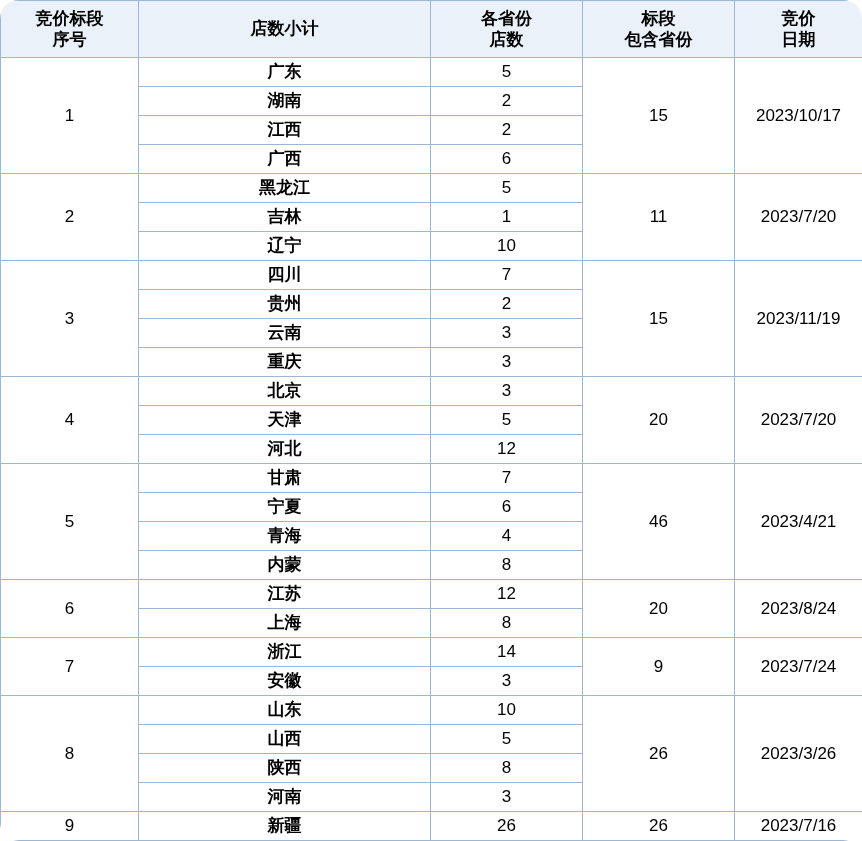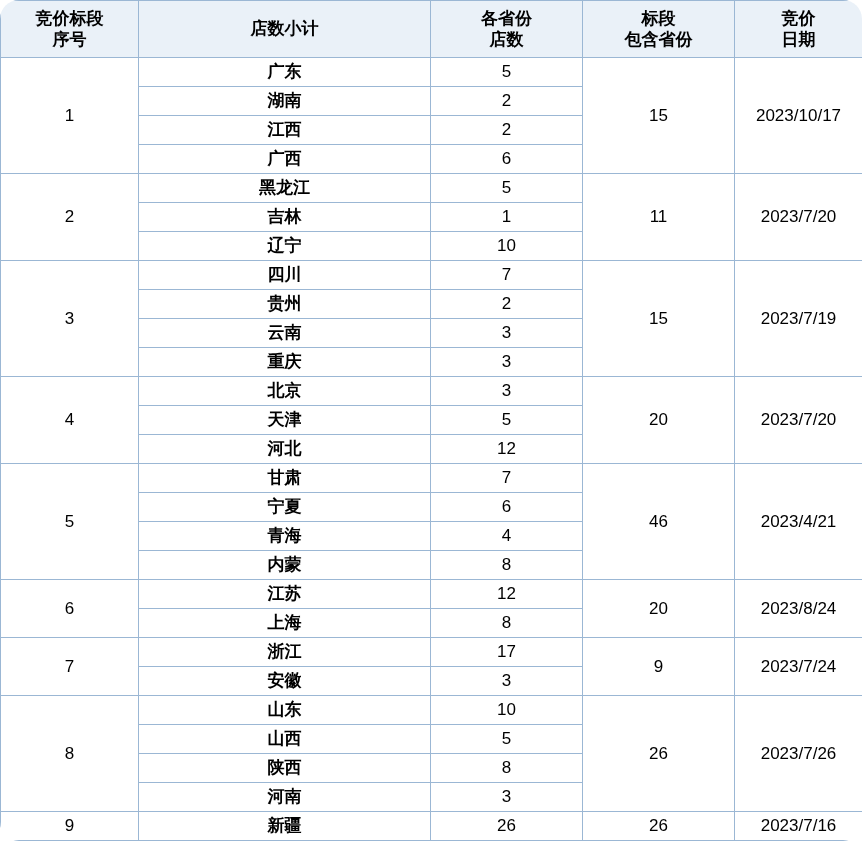--- a/index.html
+++ b/index.html
@@ -132,21 +132,21 @@
         </tr>
         <tr>
           <td class="cell-prov">辽宁</td>
           <td class="cell-count">10</td>
         </tr>
         <tr>
           <td class="cell-seq" rowspan="4">3</td>
           <td class="cell-prov">四川</td>
           <td class="cell-count">7</td>
           <td class="cell-sub" rowspan="4">15</td>
-          <td class="cell-date" rowspan="4">2023/7/19</td>
+          <td class="cell-date" rowspan="4">2023/11/19</td>
         </tr>
         <tr>
           <td class="cell-prov">贵州</td>
           <td class="cell-count">2</td>
         </tr>
         <tr>
           <td class="cell-prov">云南</td>
           <td class="cell-count">3</td>
         </tr>
         <tr>
@@ -194,34 +194,34 @@
           <td class="cell-sub" rowspan="2">20</td>
           <td class="cell-date" rowspan="2">2023/8/24</td>
         </tr>
         <tr>
           <td class="cell-prov">上海</td>
           <td class="cell-count">8</td>
         </tr>
         <tr>
           <td class="cell-seq" rowspan="2">7</td>
           <td class="cell-prov">浙江</td>
-          <td class="cell-count">17</td>
+          <td class="cell-count">14</td>
           <td class="cell-sub" rowspan="2">9</td>
           <td class="cell-date" rowspan="2">2023/7/24</td>
         </tr>
         <tr>
           <td class="cell-prov">安徽</td>
           <td class="cell-count">3</td>
         </tr>
         <tr>
           <td class="cell-seq" rowspan="4">8</td>
           <td class="cell-prov">山东</td>
           <td class="cell-count">10</td>
           <td class="cell-sub" rowspan="4">26</td>
-          <td class="cell-date" rowspan="4">2023/7/26</td>
+          <td class="cell-date" rowspan="4">2023/3/26</td>
         </tr>
         <tr>
           <td class="cell-prov">山西</td>
           <td class="cell-count">5</td>
         </tr>
         <tr>
           <td class="cell-prov">陕西</td>
           <td class="cell-count">8</td>
         </tr>
         <tr>

